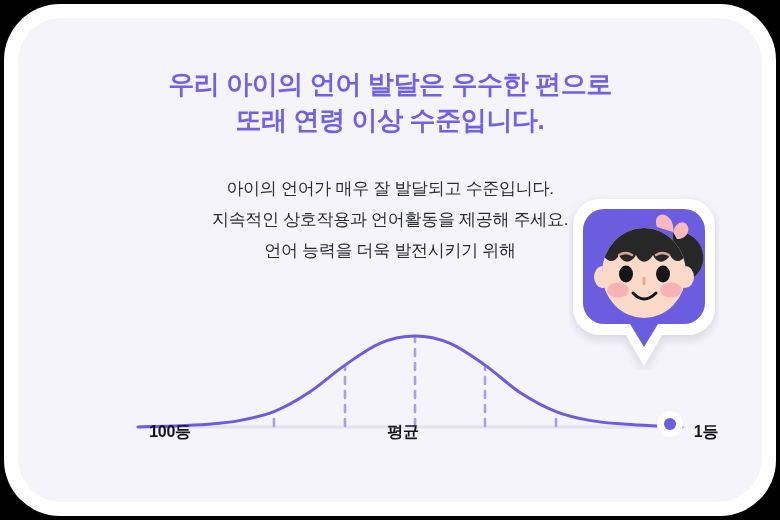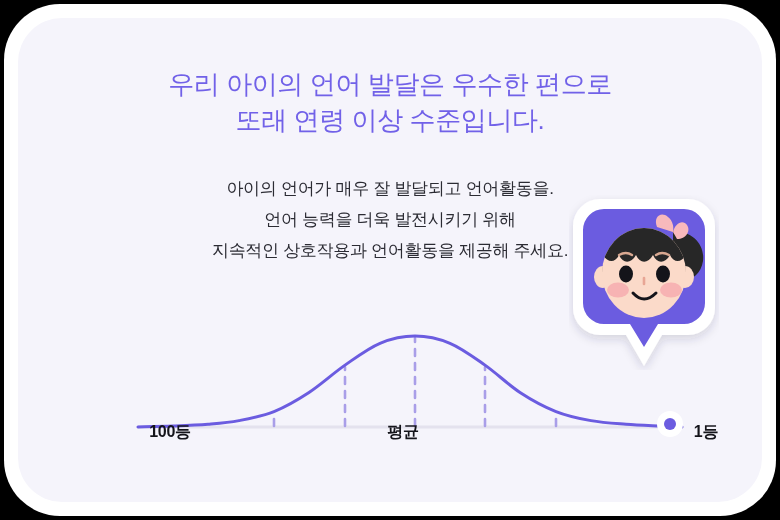--- a/index.html
+++ b/index.html
@@ -44,21 +44,21 @@
 
   
   .headline {
     position: absolute;
     left: 0;
     top: 48px;
     width: 744px;
     text-align: center;
     color: #7161E8;
     font-size: 26px;
-    font-weight: 400;
+    font-weight: 700;
     line-height: 36px;
     letter-spacing: -0.4px;
   }
   .headline .hl-line { display: block; }
 
   
   .bodytext {
     position: absolute;
     left: 0;
     top: 155px;
@@ -121,23 +121,23 @@
   <div class="white-ring"></div>
 
   <div class="card" style="background: rgb(245, 244, 251);">
 
     <div class="headline" style="color: rgb(113, 97, 232);">
       <span class="hl-line">우리 아이의 언어 발달은 우수한 편으로</span>
       <span class="hl-line">또래 연령 이상 수준입니다.</span>
     </div>
 
     <div class="bodytext" style="color: rgb(43, 43, 51);">
-      <span class="bt-line">아이의 언어가 매우 잘 발달되고 언어활동을.</span>
+      <span class="bt-line">아이의 언어가 매우 잘 발달되고 수준입니다.</span>
+      <span class="bt-line">지속적인 상호작용과 언어활동을 제공해 주세요.</span>
       <span class="bt-line">언어 능력을 더욱 발전시키기 위해</span>
-      <span class="bt-line">지속적인 상호작용과 언어활동을 제공해 주세요.</span>
     </div>
 
     <div class="chart-wrap">
       <svg class="chart-svg" width="744" height="484" viewBox="0 0 744 484" xmlns="http://www.w3.org/2000/svg">
 
         <line id="axis-baseline" x1="120" y1="409" x2="664" y2="409" stroke="#E4E2EE" stroke-width="3" stroke-linecap="round"></line>
 
         <g id="dash-group">
             <line x1="256" x2="256" y1="408" y2="395.53" stroke="#A99EE8" stroke-width="2.6" stroke-dasharray="7 7" stroke-linecap="round"></line>
             <line x1="327" x2="327" y1="408" y2="349.12" stroke="#A99EE8" stroke-width="2.6" stroke-dasharray="7 7" stroke-linecap="round"></line>

